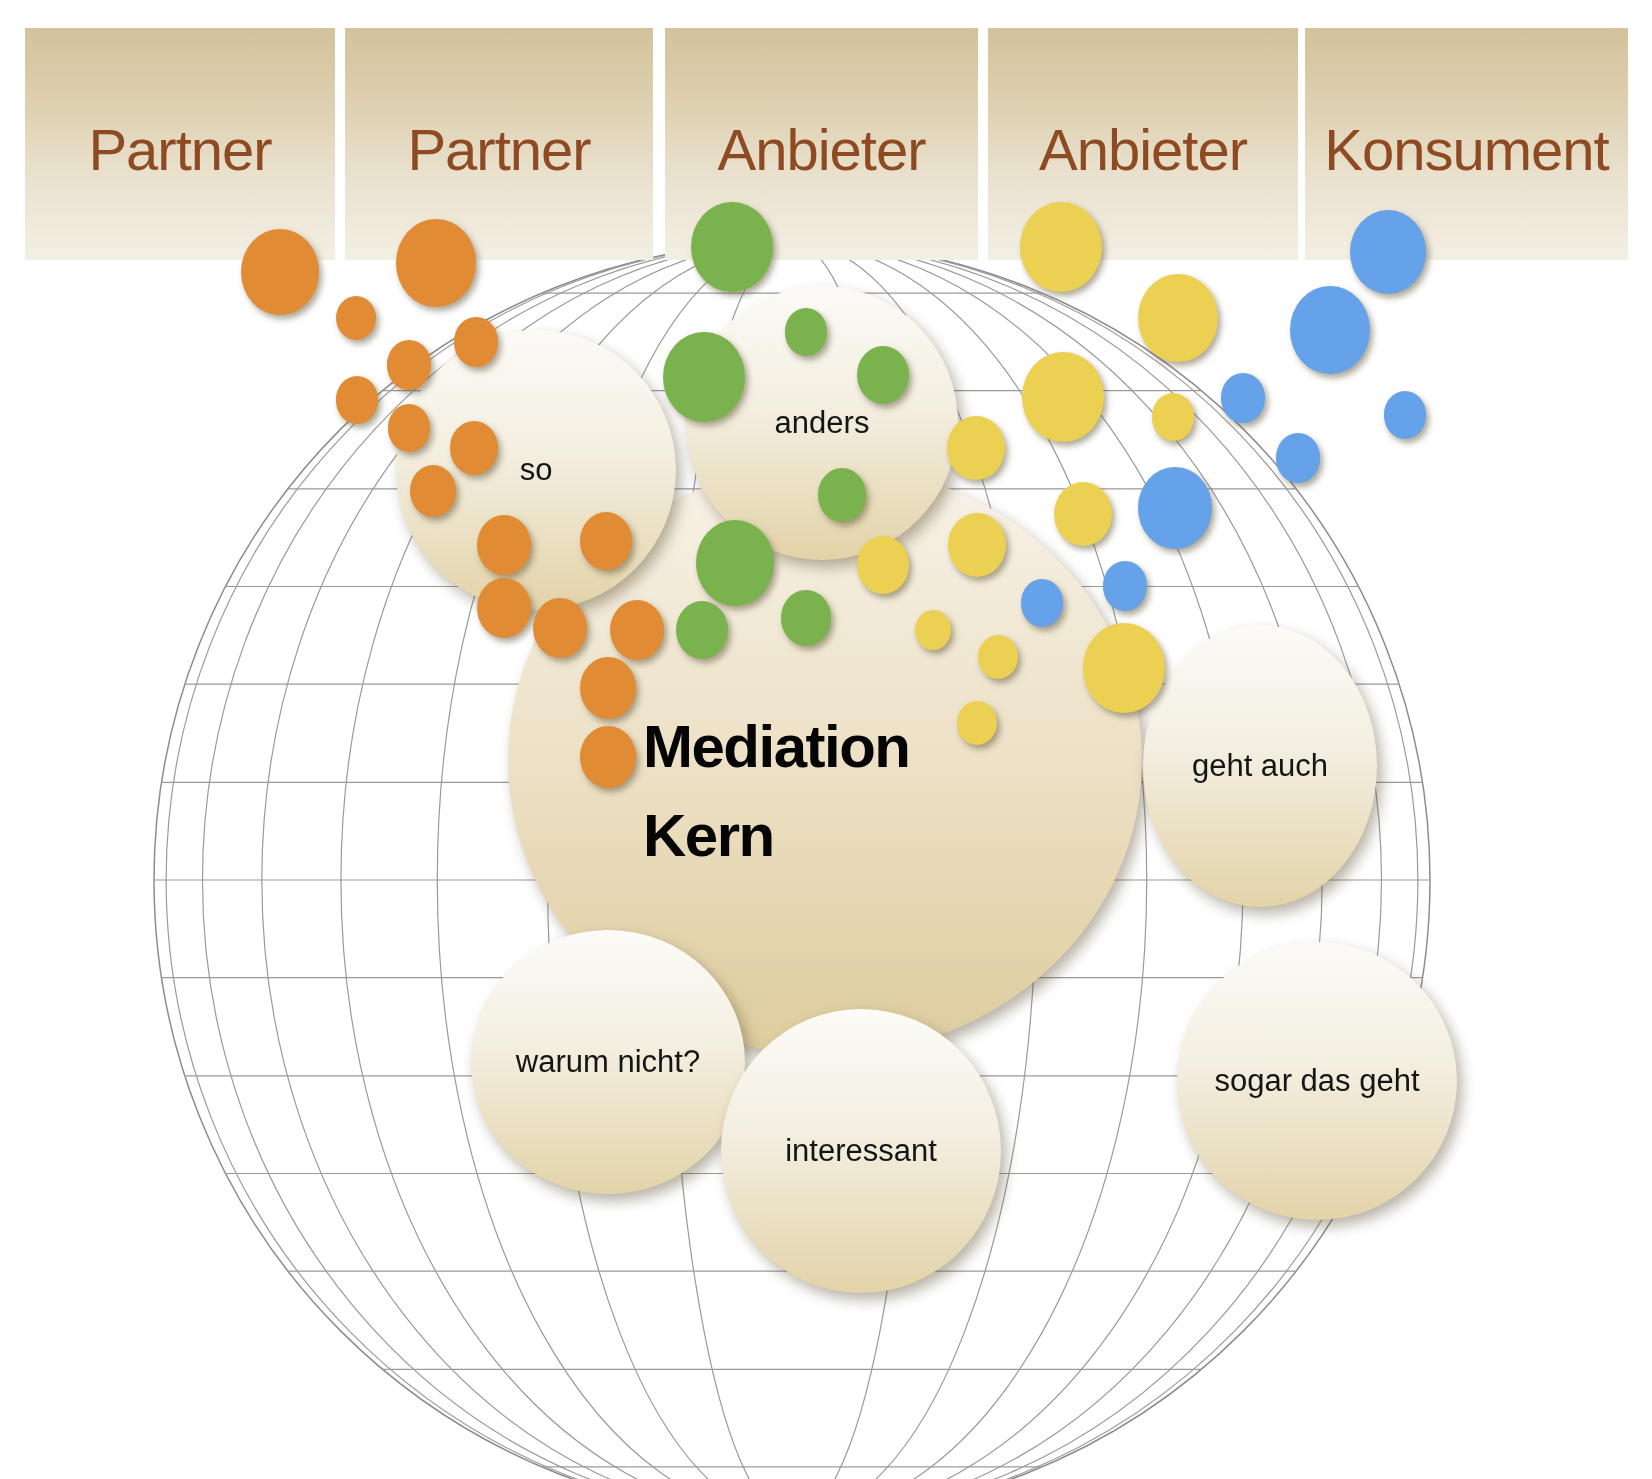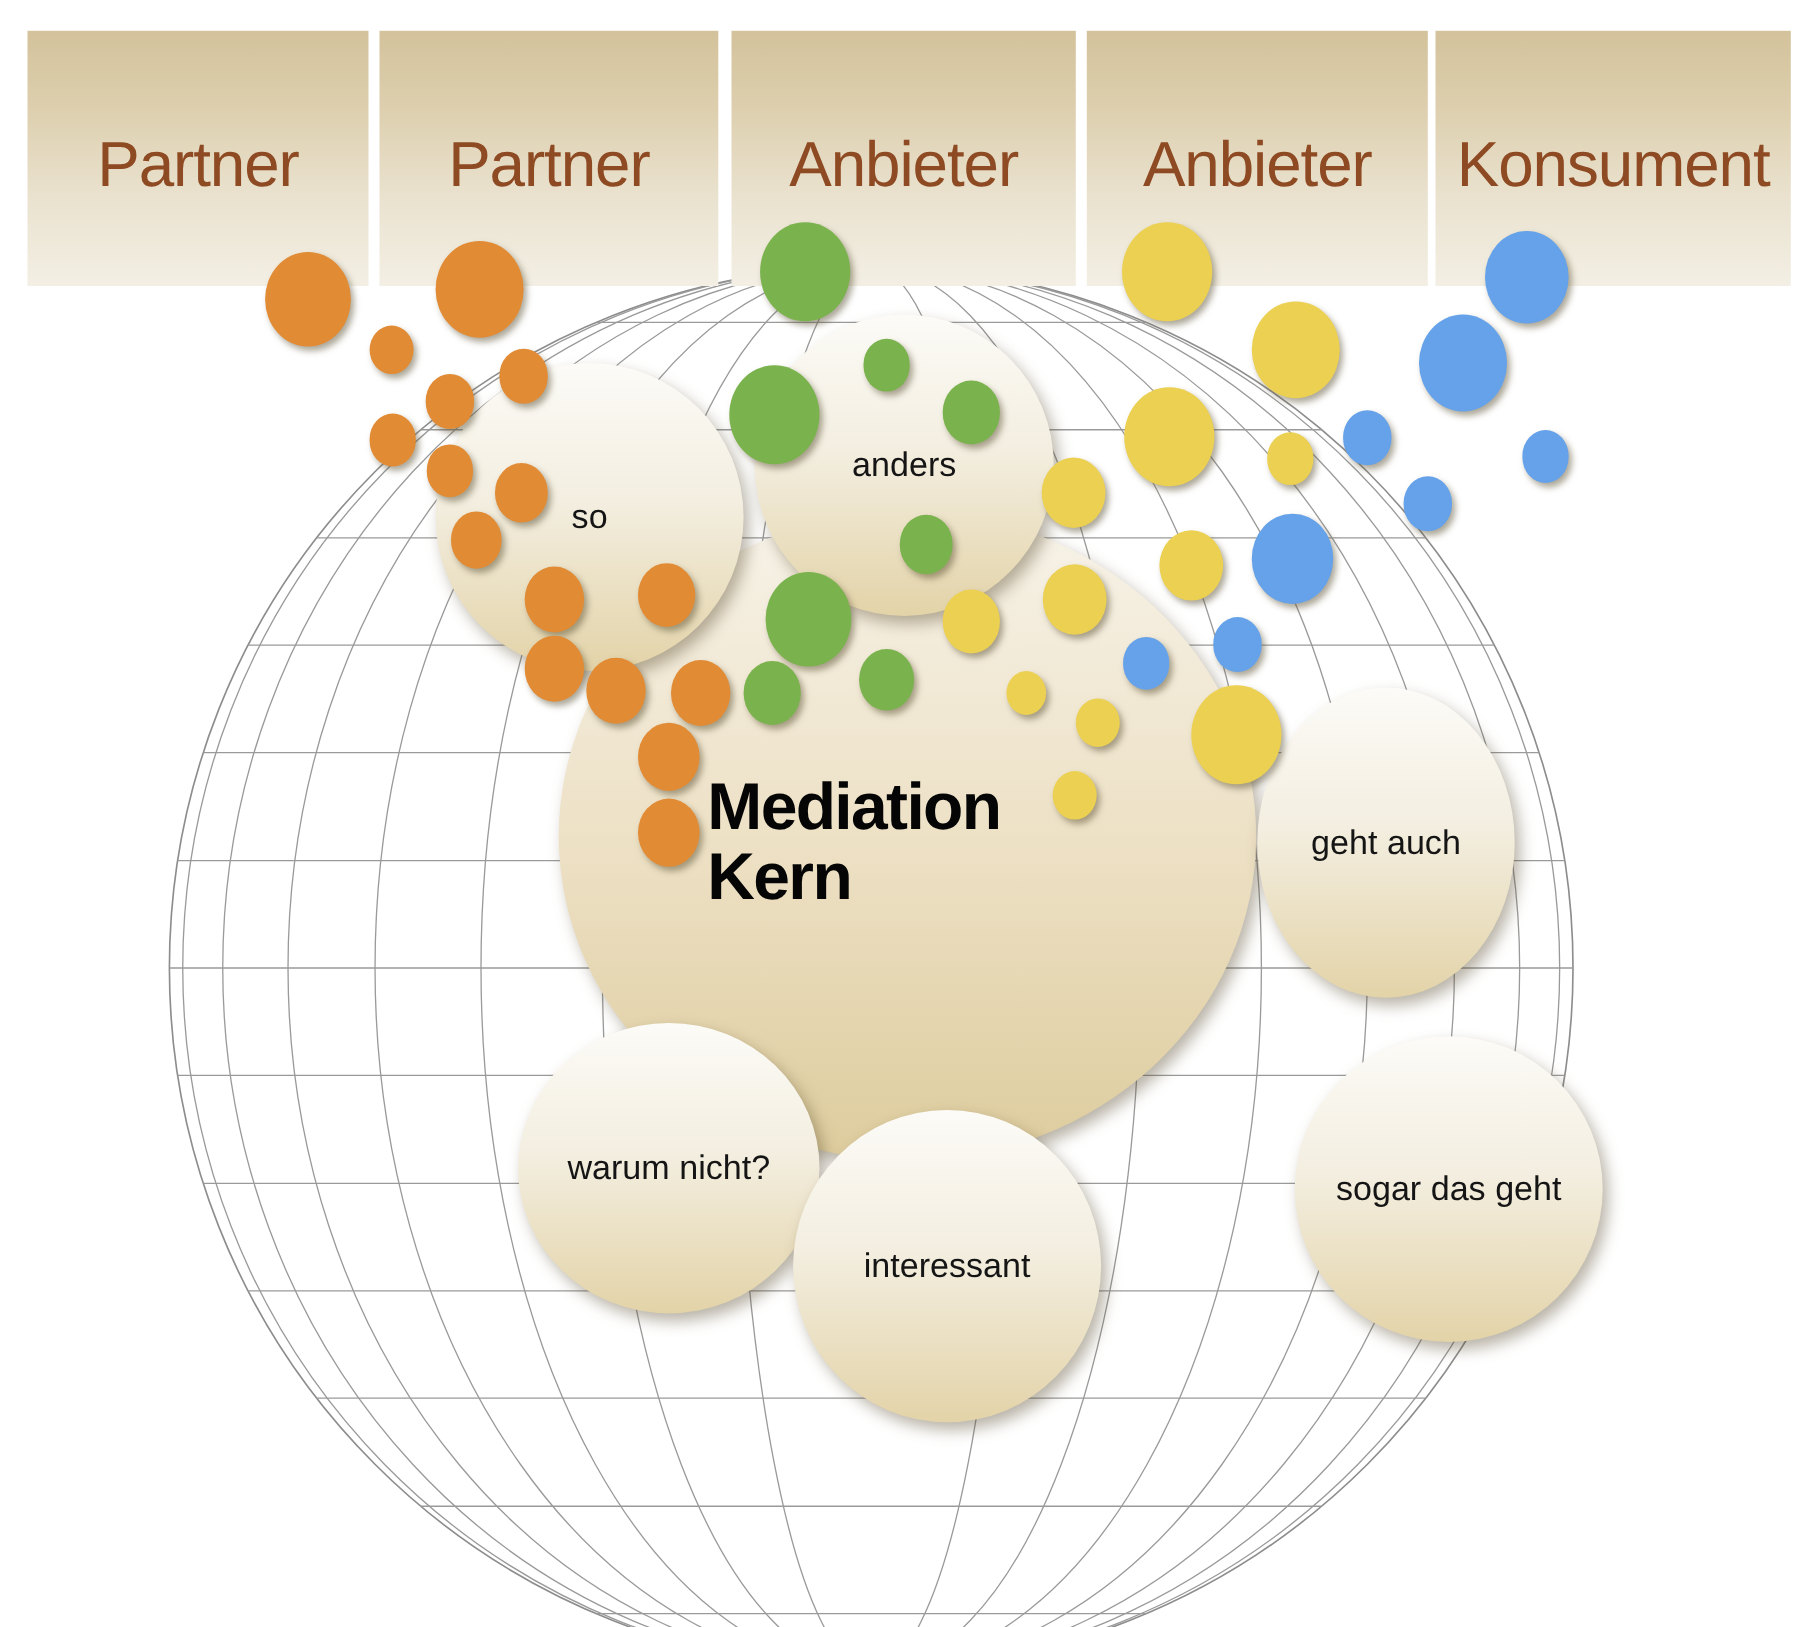--- a/index.html
+++ b/index.html
@@ -20,21 +20,21 @@
     position:absolute;border-radius:50%;
     background:linear-gradient(180deg,#fcfbf7 0%,#f3eee0 45%,#e3d3a8 100%);
     filter:drop-shadow(5px 7px 7px rgba(80,65,35,0.40));
     display:flex;align-items:center;justify-content:center;
     font-size:31px;color:#151515;text-align:center;
   }
   .bubble.core{
     background:linear-gradient(180deg,#f7f3e9 0%,#ecdfc2 55%,#ddcc9d 100%);
   }
   #core-label{
-    position:absolute;font-weight:bold;font-size:60px;line-height:63px;
+    position:absolute;font-weight:bold;font-size:60px;line-height:89px;
     letter-spacing:-1.5px;color:#050505;white-space:pre-line;
   }
   .dot{
     position:absolute;border-radius:50%;
     filter:drop-shadow(3px 4px 3px rgba(90,80,50,0.50));
   }
   #title{
     position:absolute;font-size:92px;letter-spacing:-7px;color:#000;
     font-weight:300;white-space:nowrap;
   }

